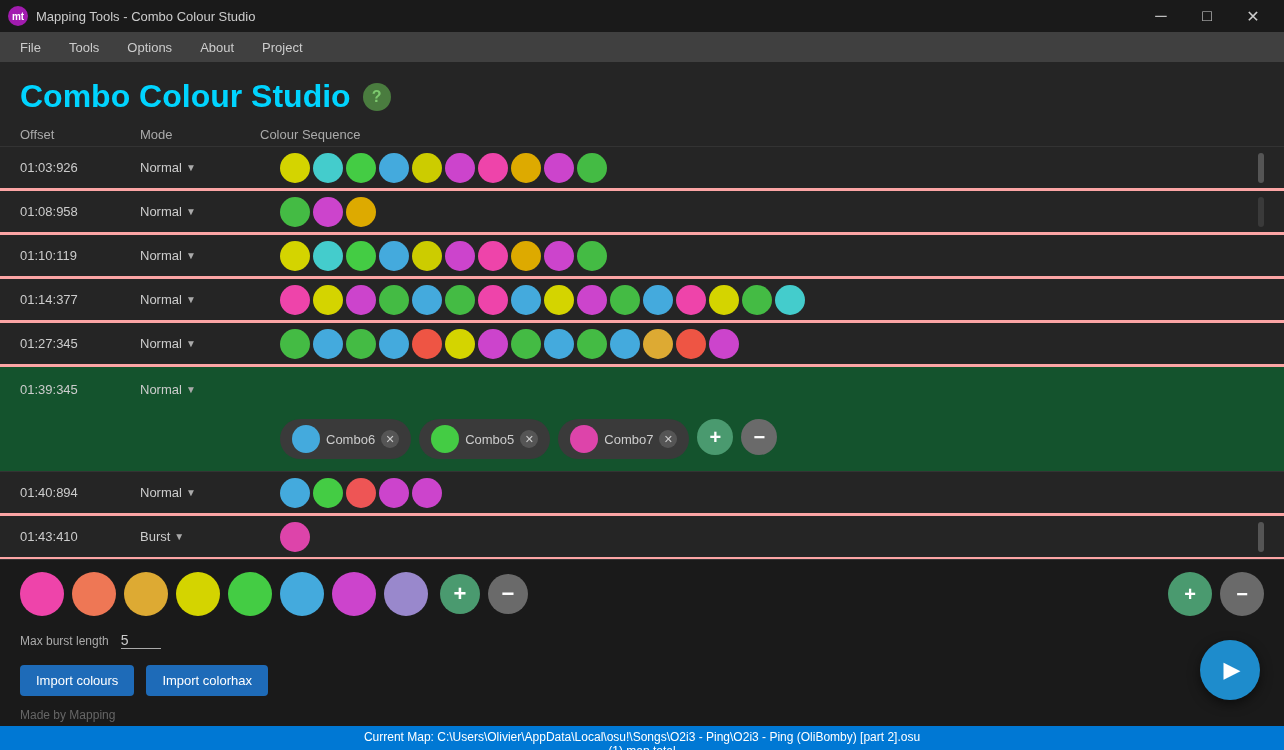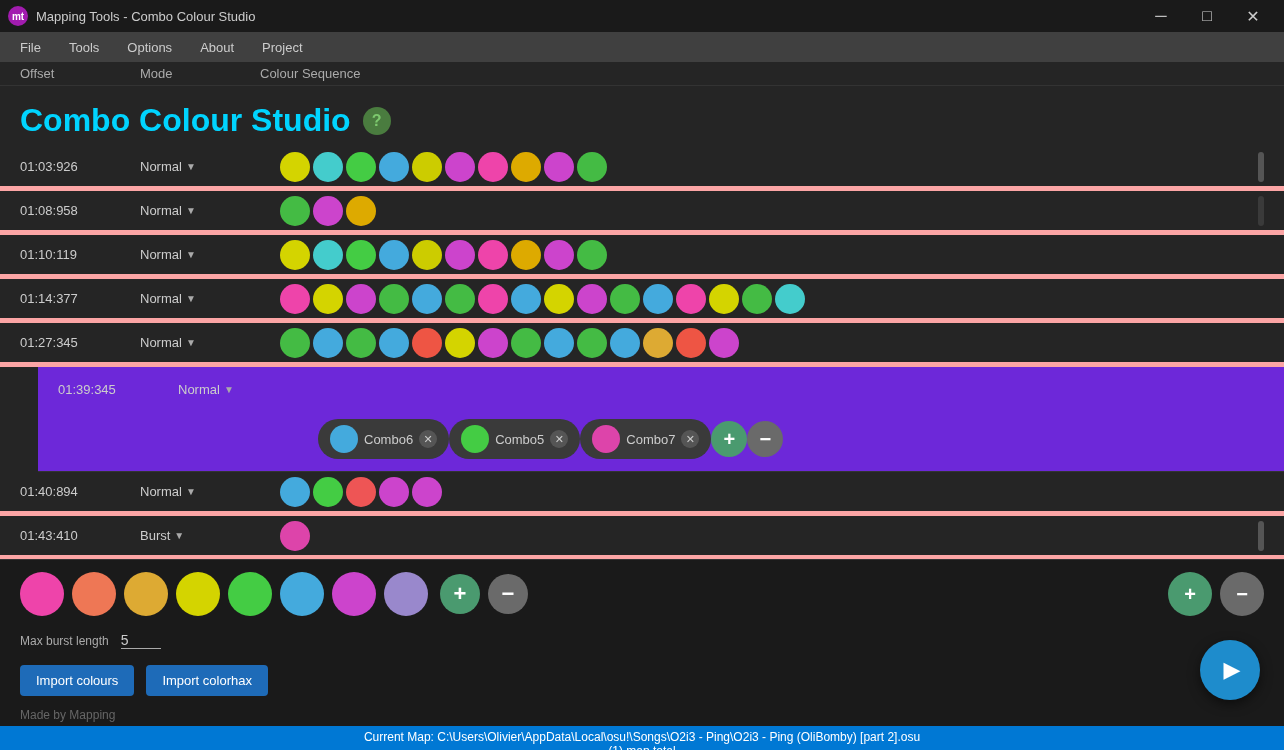--- a/index.html
+++ b/index.html
@@ -27,35 +27,35 @@
     
     #table-header { display: grid; grid-template-columns: 120px 120px 1fr; padding: 4px 20px; border-bottom: 1px solid #333; }
     #table-header span { color: #aaa; font-size: 13px; }
 
     
     #rows-area { flex: 1; overflow-y: auto; overflow-x: hidden; position: relative; }
     #rows-area::-webkit-scrollbar { width: 8px; }
     #rows-area::-webkit-scrollbar-track { background: #1a1a1a; }
     #rows-area::-webkit-scrollbar-thumb { background: #555; border-radius: 4px; }
 
-    .row { display: grid; grid-template-columns: 120px 140px 1fr 30px; align-items: center; border-bottom: 5px solid #fca5a5; min-height: 44px; padding: 4px 20px; }
+    .row { display: grid; grid-template-columns: 120px 140px 1fr 30px; align-items: center; border-bottom: 3px solid #fca5a5; min-height: 44px; padding: 4px 20px; }
 
     .row-offset { color: #ccc; font-size: 13px; }
     .row-mode { display: flex; align-items: center; gap: 4px; color: #ccc; }
     .dropdown-arrow { font-size: 10px; color: #aaa; }
 
     .circles-container { display: flex; flex-wrap: wrap; gap: 3px; align-items: center; }
     .circle { width: 30px; height: 30px; border-radius: 50%; display: inline-block; flex-shrink: 0; }
 
     .row-scroll-indicator { width: 6px; height: 30px; background: #555; border-radius: 3px; justify-self: end; }
 
     
-    .expanded-row { background: #6d28d9; border-bottom: 1px solid #333; margin-left: 38px; }
+    .expanded-row { background: #14532d; border-bottom: 1px solid #333; }
     .expanded-top { display: grid; grid-template-columns: 120px 140px 1fr; align-items: center; padding: 4px 20px; min-height: 44px; }
-    .expanded-content { padding: 8px 10px 12px 280px; display: flex; align-items: center; }
+    .expanded-content { padding: 8px 10px 12px 280px; display: flex; gap: 8px; }
 
     .combo-chip { display: flex; align-items: center; gap: 6px; background: #3a3a3a; border-radius: 20px; padding: 6px 12px; }
     .combo-chip-dot { width: 28px; height: 28px; border-radius: 50%; }
     .combo-chip-label { color: #ccc; font-size: 13px; }
     .combo-chip-x { width: 18px; height: 18px; background: #555; border-radius: 50%; display: flex; align-items: center; justify-content: center; color: #ccc; font-size: 11px; cursor: pointer; }
 
     .action-btn-round { width: 36px; height: 36px; border-radius: 50%; border: none; display: flex; align-items: center; justify-content: center; cursor: pointer; font-size: 20px; font-weight: bold; color: white; }
     .btn-plus { background: #4a9a6f; }
     .btn-minus { background: #6a6a6a; }
 
@@ -101,31 +101,31 @@
 
 <div id="menubar">
   <span class="menu-item">File</span>
   <span class="menu-item">Tools</span>
   <span class="menu-item">Options</span>
   <span class="menu-item">About</span>
   <span class="menu-item">Project</span>
 </div>
 
 <div id="main">
+  <div id="app-title-area">
+    <div id="app-title">
+      <span>Combo Colour Studio</span>
+      <div class="help-icon">?</div>
+    </div>
+  </div>
+
   <div id="table-header">
     <span>Offset</span>
     <span>Mode</span>
     <span>Colour Sequence</span>
-  </div>
-
-  <div id="app-title-area">
-    <div id="app-title">
-      <span>Combo Colour Studio</span>
-      <div class="help-icon">?</div>
-    </div>
   </div>
 
   <div id="rows-area">
 
     <div class="row">
       <span class="row-offset">01:03:926</span>
       <div class="row-mode">
         <span>Normal</span>
         <span class="dropdown-arrow">▼</span>
       </div>

